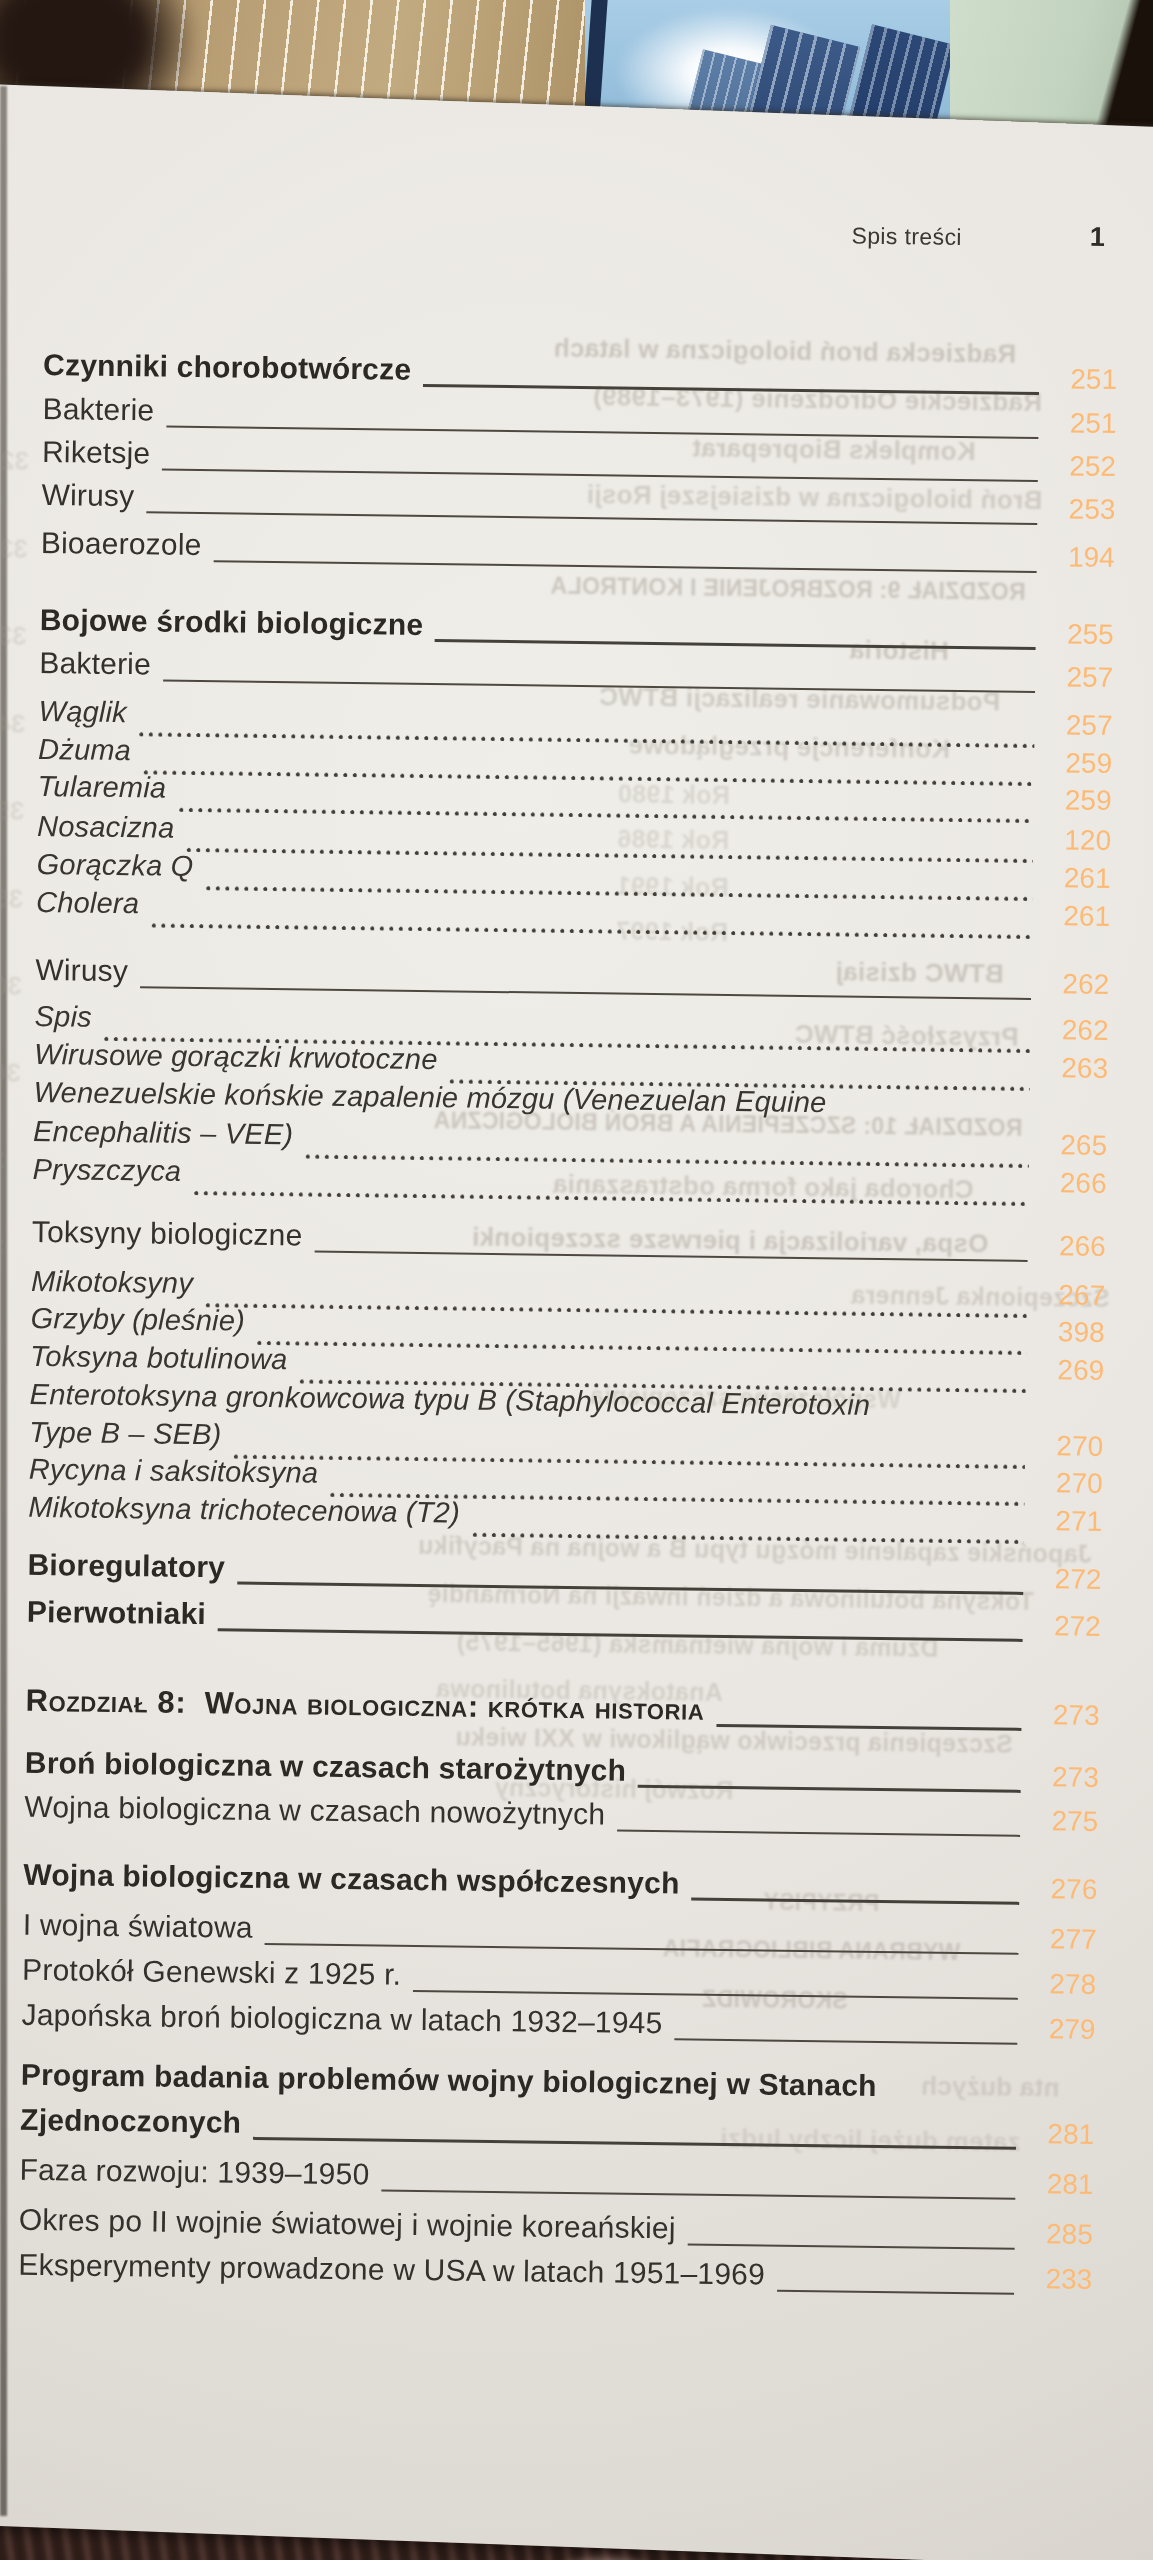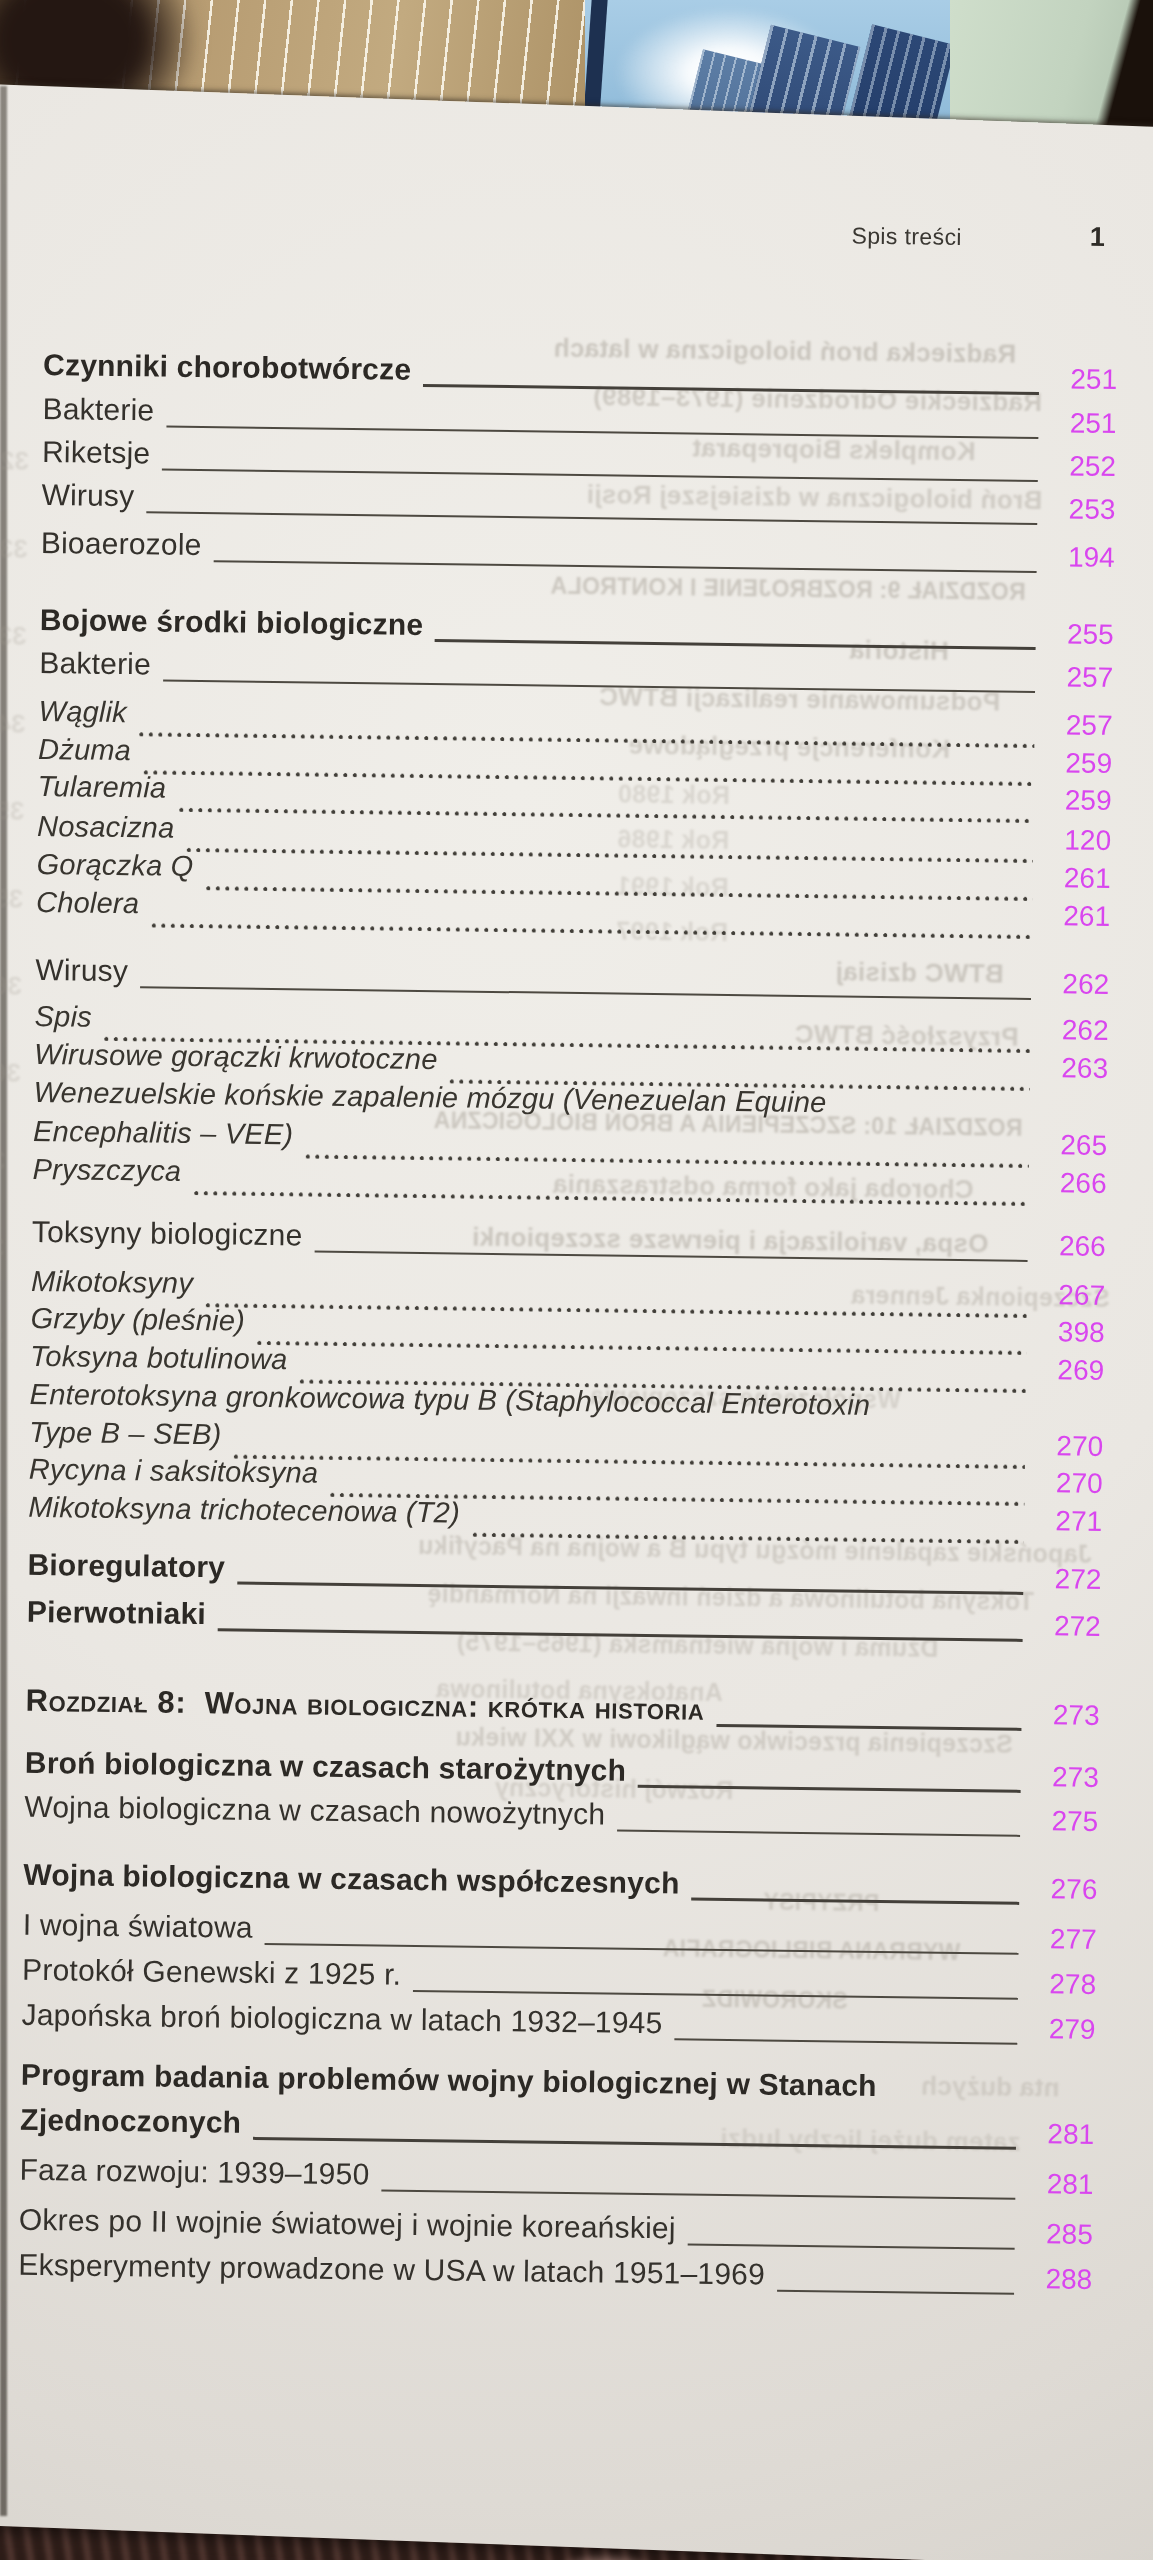--- a/index.html
+++ b/index.html
@@ -60,21 +60,21 @@
   .header-row{position:absolute;top:212px;left:0;width:100%;height:34px;}
   .hdr-title{position:absolute;right:157px;top:0;font-size:23px;color:#3a3732;letter-spacing:.4px;}
   .hdr-num{position:absolute;left:1045px;top:-4px;font-size:27px;font-weight:bold;color:#2f2c27;}
 
   .row{position:absolute;left:0;width:100%;display:flex;align-items:baseline;height:40px;}
   .t{white-space:pre;letter-spacing:.2px;}
   .s-bold .t{font-weight:bold;font-size:30px;color:#2c2925;}
   .s-reg  .t{font-size:30px;color:#34312c;}
   .s-ital .t{font-style:italic;font-size:29px;color:#38352f;}
   .s-chap .t{font-variant:small-caps;font-weight:bold;font-size:31px;letter-spacing:.6px;color:#2c2925;}
-  .p{width:62px;text-align:right;font-size:28px;color:#d946ef;flex:none;}
+  .p{width:62px;text-align:right;font-size:28px;color:#fdba74;flex:none;}
   .s-ital .p{font-size:28px;}
   .leader{flex:1 1 auto;margin:0 16px 0 12px;}
   .l-line .leader{border-bottom:2.4px solid #4d4941;transform:translateY(7px);}
   .s-bold.l-line .leader,.s-chap.l-line .leader{border-bottom-width:3px;border-bottom-color:#44403a;}
   .l-dots .leader{height:7px;align-self:flex-end;margin-bottom:-2px;
     background-image:radial-gradient(circle at 3px 3.2px,#413e38 1.7px,rgba(0,0,0,0) 2.3px);
     background-size:9.5px 7px;background-repeat:repeat-x;}
   .l-none .leader{visibility:hidden;}
   .p-empty{visibility:hidden;}
 
@@ -352,16 +352,16 @@
     <span class="p">281</span>
   </div>
       <div class="row s-reg l-line" style="top: 2203px;">
     <span class="t">Okres po II wojnie światowej i wojnie koreańskiej</span>
     <span class="leader"></span>
     <span class="p">285</span>
   </div>
       <div class="row s-reg l-line" style="top: 2248px;">
     <span class="t">Eksperymenty prowadzone w USA w latach 1951–1969</span>
     <span class="leader"></span>
-    <span class="p">288</span>
+    <span class="p">233</span>
   </div>
     </div>
 </div>
 
 </body></html>

